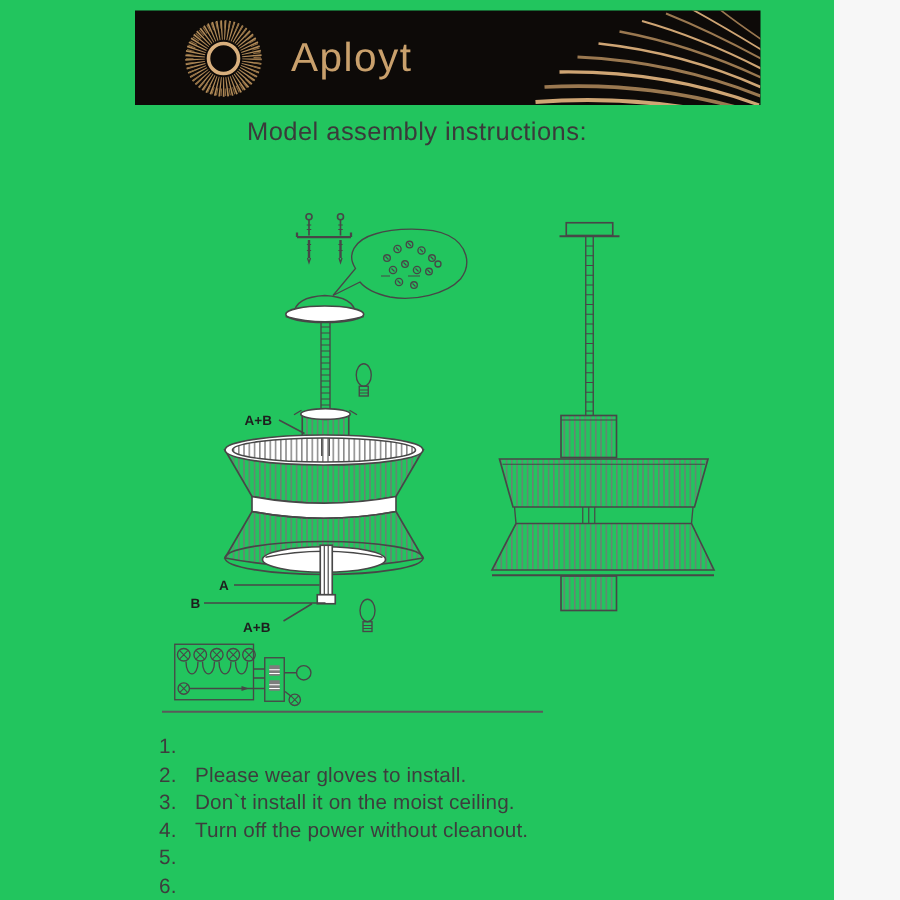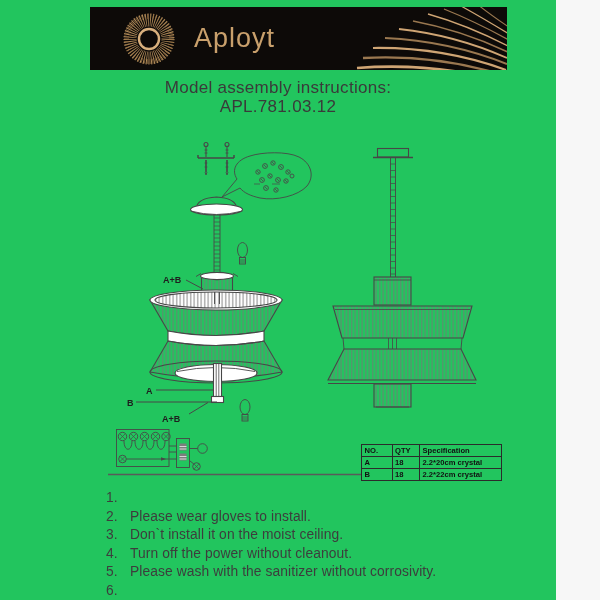--- a/index.html
+++ b/index.html
@@ -55,21 +55,20 @@
       <path d="M58,14 Q106,23 153,45" fill="none" stroke="#9a7850" stroke-width="1.6"></path>
       <path d="M73,7  Q112,18 153,39" fill="none" stroke="#cfa574" stroke-width="1.4"></path>
       <path d="M89,2  Q119,14 154,33" fill="none" stroke="#9a7850" stroke-width="1.3"></path>
       <path d="M106,-1 Q126,10 154,27" fill="none" stroke="#cfa574" stroke-width="1.2"></path>
       <path d="M122,-3 Q133,6 155,21" fill="none" stroke="#9a7850" stroke-width="1.1"></path>
     </svg>
   </div>
 
   <div class="title">
     <div>Model assembly instructions:</div>
-    <div>APL.781.03.12</div>
   </div>
 
   <svg class="drawing-svg" width="420" height="350" viewBox="90 135 420 350" font-family="Liberation Sans, sans-serif">
     <defs>
       <pattern id="hatch" width="3.5" height="6" patternUnits="userSpaceOnUse">
         <path d="M1.7,0 V6" stroke="#777" stroke-width="0.9"></path>
       </pattern>
     </defs>
 
     <g stroke="#474747" fill="none" stroke-width="1.1">
@@ -235,58 +234,38 @@
         <polygon points="344,349 461,349 476,380 328,380" fill="url(#hatch)"></polygon>
         <path d="M328,383.5 H476" stroke-width="1.2"></path>
       </g>
       <g>
         <rect x="374" y="384" width="37" height="23" fill="url(#hatch)"></rect>
         <path d="M376,407 h33" stroke-width="0.8"></path>
       </g>
     </g>
   </svg>
 
-  <table class="spec-table">
-    <tbody>
-        <tr>
-      <th class="col-no">NO.</th>
-      <th class="col-qty">QTY</th>
-      <th class="col-spec">Specification</th>
-    </tr>
-    <tr>
-      <td>A</td>
-      <td>18</td>
-      <td>2.2*20cm crystal</td>
-    </tr>
-    <tr>
-      <td>B</td>
-      <td>18</td>
-      <td>2.2*22cm crystal</td>
-    </tr>
-  </tbody>
-    </table>
 
   <div class="instructions">
     <div class="row">
       <span class="num">1.</span>
     </div>
     <div class="row">
       <span class="num">2.</span>
       <span>Please wear gloves to install.</span>
     </div>
     <div class="row">
       <span class="num">3.</span>
       <span>Don`t install it on the moist ceiling.</span>
     </div>
     <div class="row">
       <span class="num">4.</span>
       <span>Turn off the power without cleanout.</span>
     </div>
     <div class="row">
       <span class="num">5.</span>
-      <span>Please wash with the sanitizer without corrosivity.</span>
     </div>
     <div class="row">
       <span class="num">6.</span>
     </div>
   </div>
 
 </div>
 
 </body></html>

